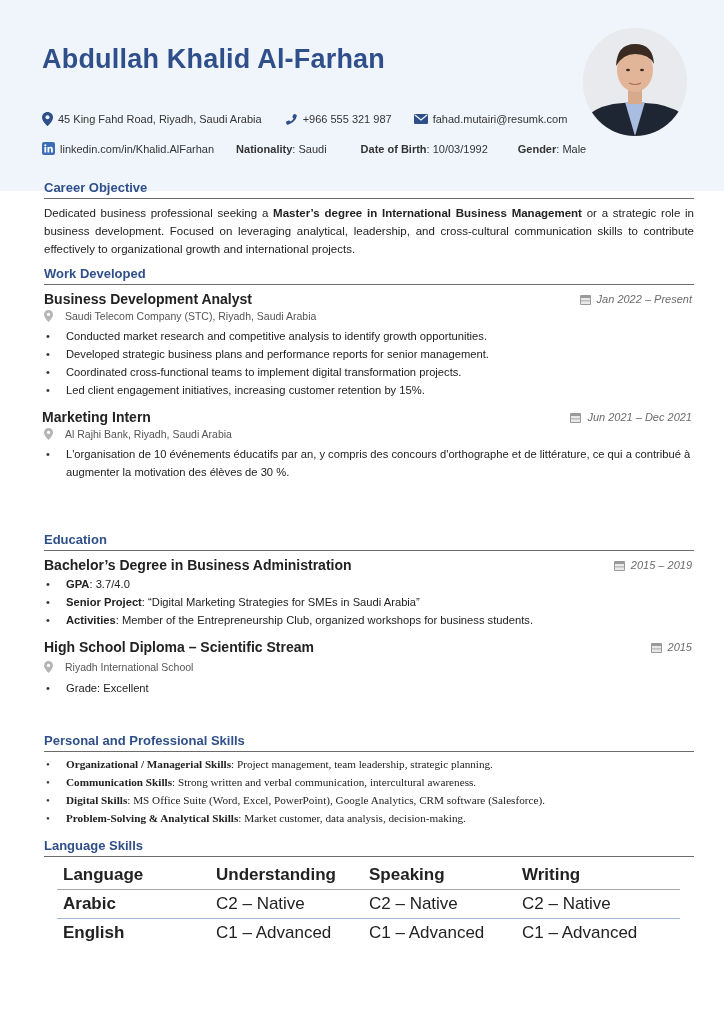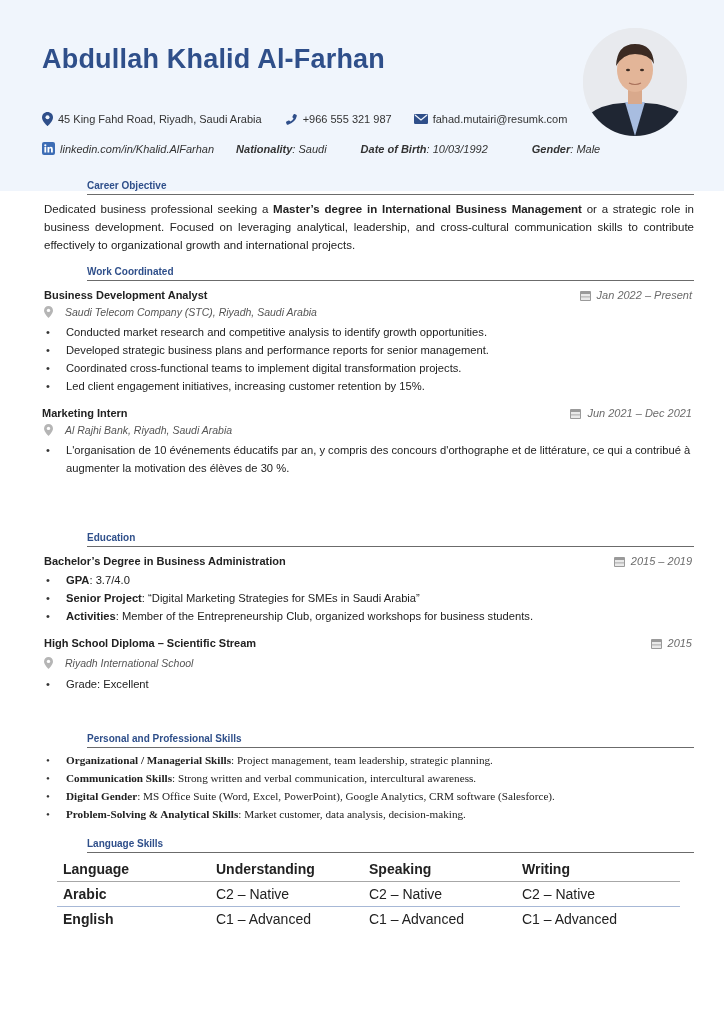--- a/index.html
+++ b/index.html
@@ -4,45 +4,45 @@
 <style>
   * { box-sizing: border-box; margin: 0; padding: 0; }
   html, body { width: 724px; height: 1024px; background: #ffffff; }
   body { font-family: "Liberation Sans", sans-serif; color: #222; font-size: 11.5px; position: relative; overflow: hidden; }
 
   .header { position: absolute; left: 0; top: 0; width: 724px; height: 191px; background: #f0f5fc; }
   .name { position: absolute; left: 42px; top: 44px; font-size: 27px; font-weight: bold; color: #2f4f8a; letter-spacing: 0.2px; }
   .photo { position: absolute; left: 583px; top: 28px; width: 104px; height: 108px; border-radius: 50%; overflow: hidden; background: #e9ecef; }
   .contact-row { position: absolute; left: 42px; display: flex; align-items: center; font-size: 11px; color: #333; white-space: nowrap; }
   .row1 { top: 112px; }
-  .row2 { top: 142px; font-style: italic; }
+  .row2 { top: 142px; }
   .ci { display: inline-flex; align-items: center; margin-right: 22px; }
   .ci svg { margin-right: 5px; }
   .lbl { font-weight: bold; color: #333; }
 
   .section { position: absolute; left: 44px; width: 650px; }
-  .sec-title { font-size: 10px; font-weight: bold; color: #2f4f8a; padding-bottom: 3px; border-bottom: 1px solid #6b6b6b; margin-left: 43px; }
+  .sec-title { font-size: 13px; font-weight: bold; color: #2f4f8a; padding-bottom: 3px; border-bottom: 1px solid #6b6b6b; }
 
   .para { font-size: 11.5px; line-height: 18px; text-align: justify; margin-top: 5px; color: #222; }
   .para b { font-weight: bold; }
 
   .entry { position: relative; margin-top: 6px; }
-  .entry-title { font-size: 11px; font-weight: bold; color: #222; line-height: 16px; }
+  .entry-title { font-size: 14px; font-weight: bold; color: #222; line-height: 16px; }
   .entry-date { position: absolute; right: 2px; top: 2px; font-size: 11px; font-style: italic; color: #6b6b6b; display: flex; align-items: center; }
   .entry-date svg { margin-right: 6px; }
-  .entry-loc { font-size: 10.5px; font-style: italic; color: #555; line-height: 18px; display: flex; align-items: center; }
+  .entry-loc { font-size: 10.5px; color: #555; line-height: 18px; display: flex; align-items: center; }
   .entry-loc svg { margin-right: 12px; margin-left: 0; }
 
   ul.bullets { list-style: none; margin-top: 2px; }
   ul.bullets li { position: relative; padding-left: 22px; font-size: 11.2px; line-height: 18px; color: #222; }
   ul.bullets li::before { content: "•"; position: absolute; left: 2px; top: 0; color: #333; }
   ul.bullets li b { font-weight: bold; }
 
   table.lang { border-collapse: collapse; margin-left: 13px; margin-top: 4px; width: 623px; }
-  table.lang td, table.lang th { text-align: left; font-size: 14px; padding: 4px 6px 4px 6px; height: 23px; }
+  table.lang td, table.lang th { text-align: left; font-size: 17px; padding: 4px 6px 4px 6px; height: 23px; }
   table.lang th { font-weight: bold; color: #222; border-bottom: 1px solid #a7a7a7; }
   table.lang tr.r1 td { border-bottom: 1px solid #a7b8d6; }
   table.lang td.langname { font-weight: bold; }
   table.lang .c0 { width: 153px; }
   table.lang .c1 { width: 153px; }
   table.lang .c2 { width: 153px; }
 </style>
 </head>
 <body>
 
@@ -93,38 +93,38 @@
         <rect x="2.4" y="5" width="1.8" height="5.5" fill="#fff"></rect>
         <circle cx="3.3" cy="3.3" r="1.1" fill="#fff"></circle>
         <path d="M5.5 5 L7.2 5 L7.2 5.8 Q7.8 4.8 9 4.8 Q10.8 4.8 10.8 7 L10.8 10.5 L9 10.5 L9 7.3 Q9 6.3 8.2 6.3 Q7.3 6.3 7.3 7.4 L7.3 10.5 L5.5 10.5 Z" fill="#fff"></path>
       </svg>
       <span>linkedin.com/in/Khalid.AlFarhan</span>
     </span>
     <span class="ci">
       <span class="lbl">Nationality</span>
         <span>: Saudi</span>
     </span>
-    <span class="ci" style="margin-right:44px;padding-left:12px;">
+    <span class="ci" style="margin-right:30px;padding-left:12px;">
       <span class="lbl">Date of Birth</span>
         <span>: 10/03/1992</span>
     </span>
     <span class="ci">
       <span class="lbl">Gender</span>
         <span>: Male</span>
     </span>
   </div>
 </div>
 
 <div class="section" style="top:180px;">
   <div class="sec-title">Career Objective</div>
   <div class="para"><span>Dedicated business professional seeking a </span><b>Master’s degree in International Business Management</b><span> or a strategic role in business development. Focused on leveraging analytical, leadership, and cross-cultural communication skills to contribute effectively to organizational growth and international projects.</span></div>
 </div>
 
 <div class="section" style="top:266px;">
-  <div class="sec-title">Work Coordinated</div>
+  <div class="sec-title">Work Developed</div>
 
   <div class="entry">
     <div class="entry-title">Business Development Analyst</div>
     <div class="entry-date">
       <svg width="11" height="11" viewBox="0 0 11 11">
           <rect x="0" y="1" width="11" height="10" rx="1" fill="#9a9a9a"></rect>
           <rect x="1" y="4" width="9" height="6" fill="#e9e9e9"></rect>
           <rect x="1" y="6.5" width="9" height="0.8" fill="#9a9a9a"></rect>
         </svg>
       <span>Jan 2022 – Present</span>
@@ -208,21 +208,21 @@
       <li><b></b><span>Grade: Excellent</span></li>
     </ul>
   </div>
 </div>
 
 <div class="section" style="top:733px;">
   <div class="sec-title">Personal and Professional Skills</div>
   <ul class="bullets" style="margin-top:3px;font-family:Liberation Serif, serif;">
     <li><b>Organizational / Managerial Skills</b><span>: Project management, team leadership, strategic planning.</span></li>
     <li><b>Communication Skills</b><span>: Strong written and verbal communication, intercultural awareness.</span></li>
-    <li><b>Digital Gender</b><span>: MS Office Suite (Word, Excel, PowerPoint), Google Analytics, CRM software (Salesforce).</span></li>
+    <li><b>Digital Skills</b><span>: MS Office Suite (Word, Excel, PowerPoint), Google Analytics, CRM software (Salesforce).</span></li>
     <li><b>Problem-Solving &amp; Analytical Skills</b><span>: Market customer, data analysis, decision-making.</span></li>
   </ul>
 </div>
 
 <div class="section" style="top:838px;">
   <div class="sec-title">Language Skills</div>
   <table class="lang">
     <tbody>
         <tr>
       <th class="c0">Language</th>

